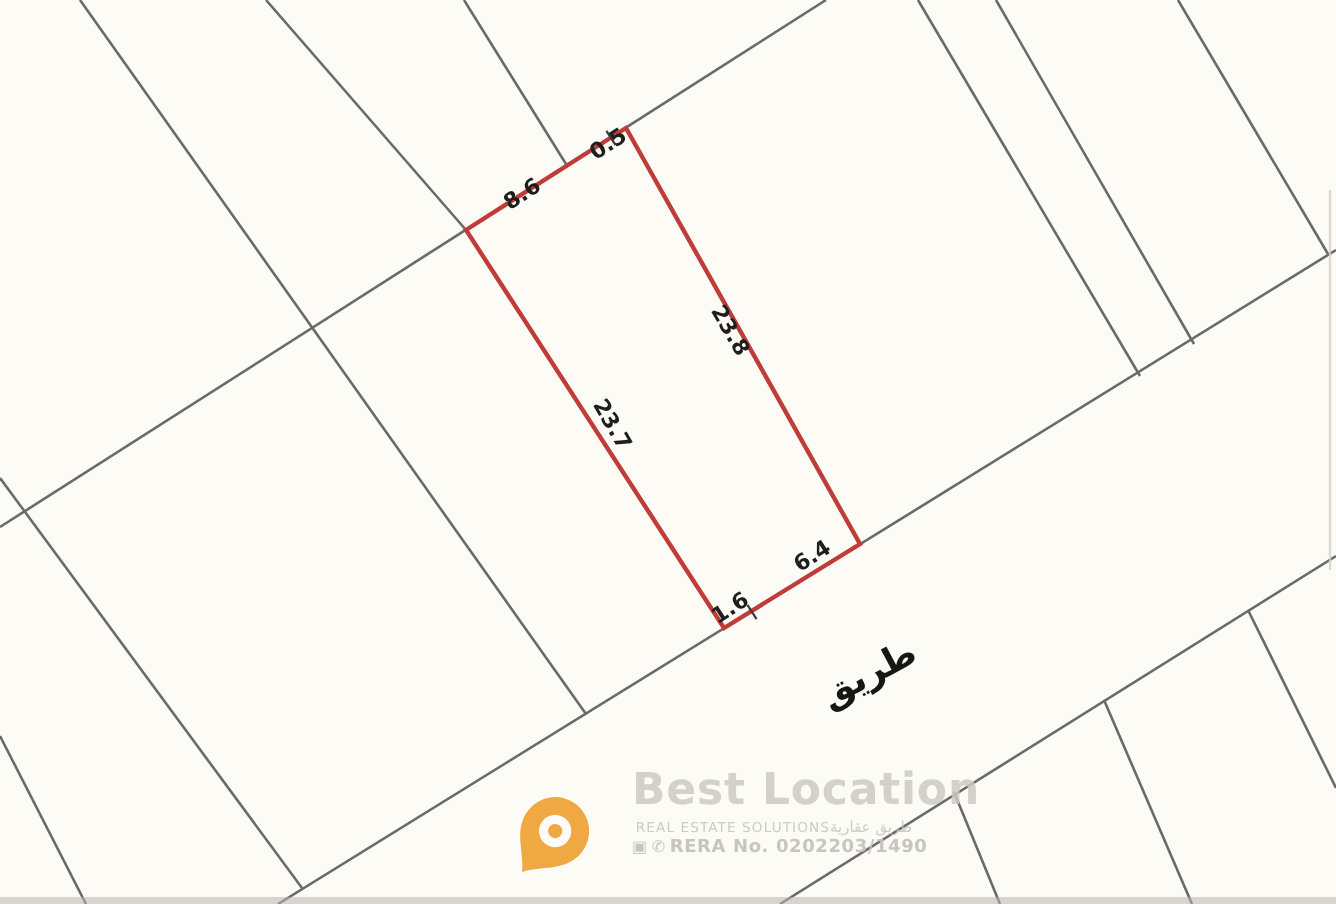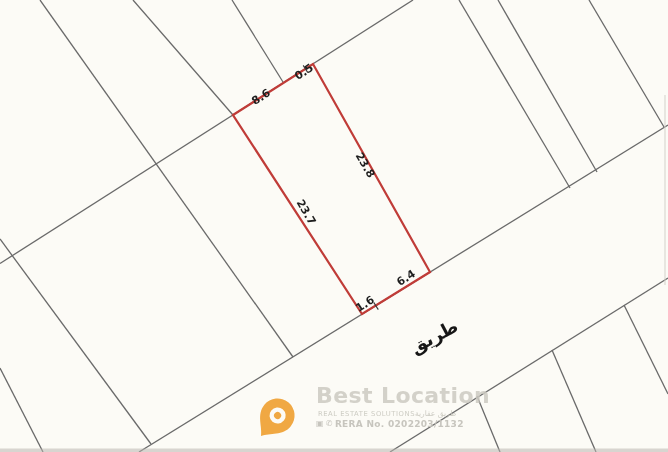--- a/index.html
+++ b/index.html
@@ -106,18 +106,18 @@
     </svg>
     <div class="wm-text">
       <div class="wm-brand">Best Location</div>
       <div class="wm-tagline">
         <span>REAL ESTATE SOLUTIONS</span>
         <span class="ar">طريق عقارية</span>
       </div>
       <div class="wm-rera">
         <span class="wm-icon">▣</span>
         <span class="wm-icon">✆</span>
-        <span>RERA No. 0202203/1132</span>
+        <span>RERA No. 0202203/1490</span>
       </div>
     </div>
   </div>
 
 </div>
 
 </body></html>

